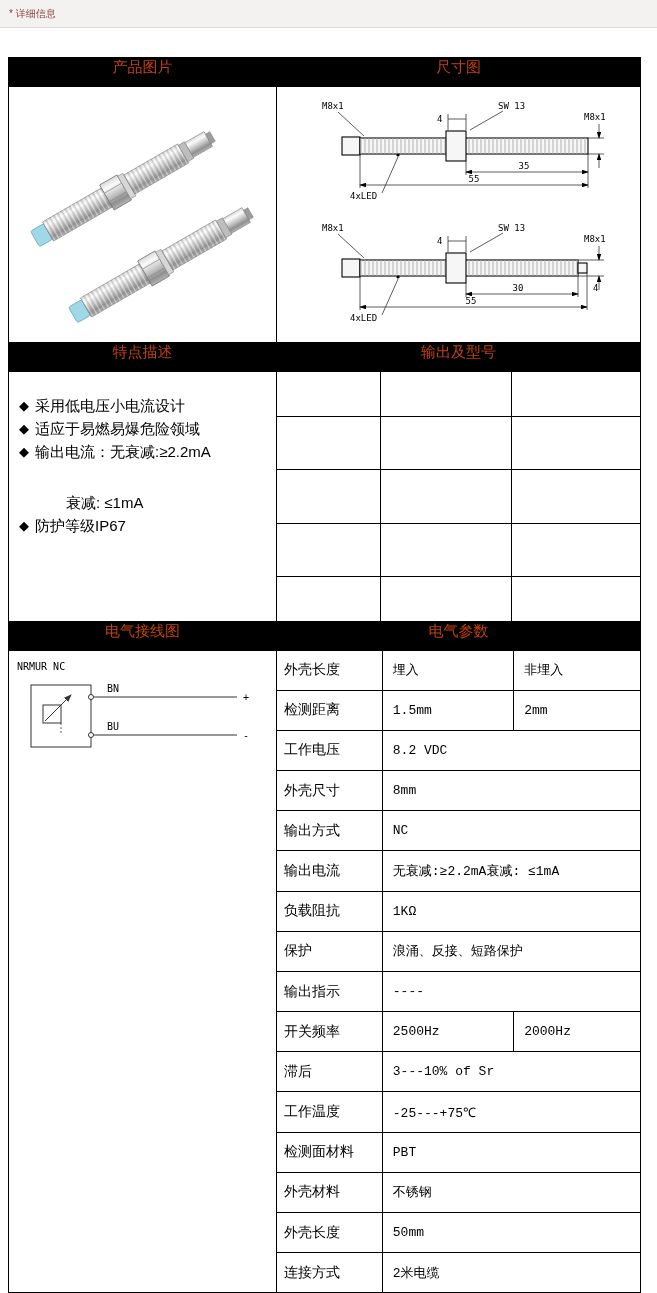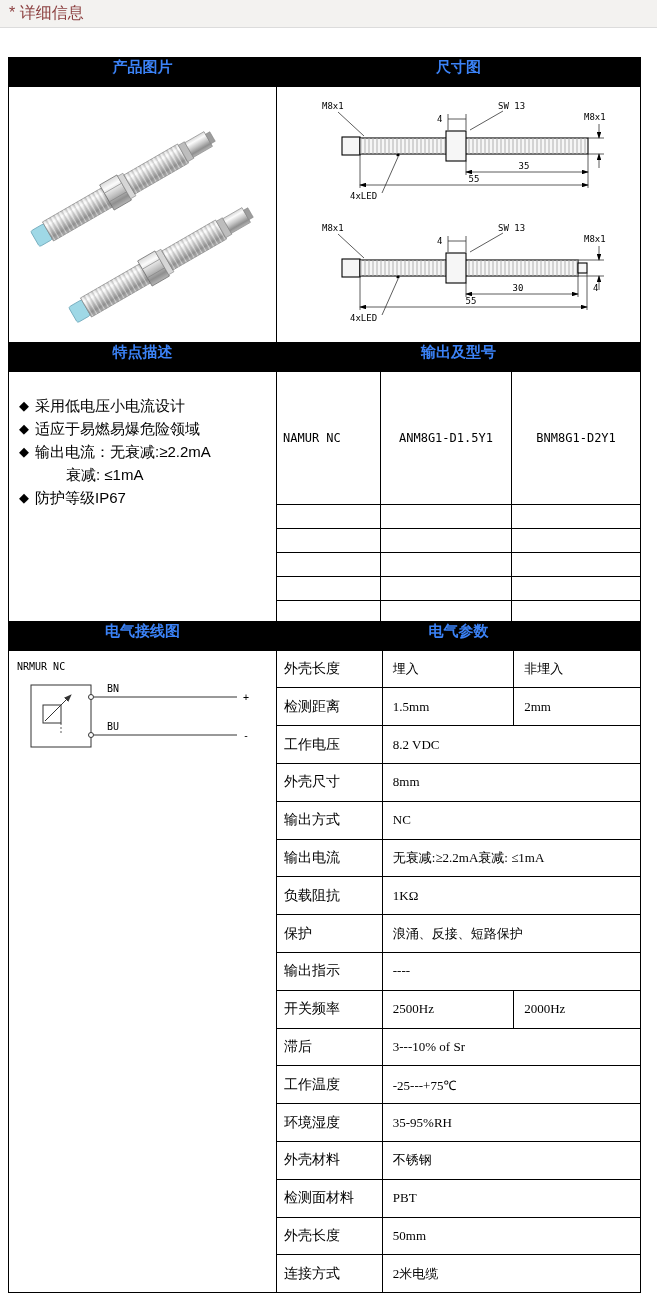--- a/index.html
+++ b/index.html
@@ -1,41 +1,41 @@
 <!DOCTYPE html>
 <html><head>
 <meta charset="utf-8">
 <style>
   html,body{margin:0;padding:0;background:#fff;}
   body{width:657px;font-family:"Liberation Sans","DejaVu Sans",sans-serif;color:#000;}
   .topbar{height:27px;background:#f3f2f0;border-bottom:1px solid #dcdcdc;display:flex;align-items:center;padding-left:9px;}
-  .topbar span{font-size:16px;color:#8b3e3e;}
+  .topbar span{font-size:10px;color:#8b3e3e;}
   table.spec{border-collapse:collapse;margin:29px 0 0 8px;width:632px;table-layout:fixed;}
   table.spec>tbody>tr>th,table.spec>tbody>tr>td{border:1px solid #000;padding:0;vertical-align:top;}
-  th.hd{background:#000;color:#3b82f6;font-size:15px;font-weight:bold;height:28px;text-align:center;vertical-align:middle;}
+  th.hd{background:#000;color:#c2410c;font-size:15px;font-weight:normal;height:28px;text-align:center;vertical-align:middle;}
   td.photo-cell{height:255px;text-align:center;}
   td.dims-cell{height:255px;margin-left:24px;}
   .dims-wrap{display:flex;flex-direction:column;align-items:center;gap:10px;padding-top:10px;}
   td.features-cell{height:249px;}
   .features{padding:22px 8px 0 8px;font-size:15px;line-height:23px;}
   .feat{display:flex;}
   .diamond{margin:0 6px 0 2px;font-size:13px;line-height:23px;}
-  .feat-cont{padding-left:49px;}
+  .feat-cont{padding-left:49px;margin-top:28px;}
   td.models-cell,td.params-cell{height:641px;}
   td.models-cell{height:249px;}
   table.inner{border-collapse:collapse;width:100%;height:100%;table-layout:fixed;}
   table.inner td{border:1px solid #000;vertical-align:middle;}
   table.inner tr:first-child>td{border-top:none;}
   table.inner tr:last-child>td{border-bottom:none;margin-left:44px;}
   table.inner td:first-child{border-left:none;}
   table.inner td:last-child{border-right:none;}
   .m-cell{font-family:"DejaVu Sans Mono","Liberation Mono",monospace;font-size:12px;text-align:center;}
   .m-cell.first{text-align:left;padding-left:6px;}
   .p-label{font-size:14px;padding-left:7px;}
-  .p-val{font-family:Liberation Serif, serif;font-size:13px;padding-left:10px;}
+  .p-val{font-family:Liberation Mono, monospace;font-size:13px;padding-left:10px;}
   td.wiring-cell{height:641px;vertical-align:top;}
   .dl{stroke:#333;stroke-width:0.8;fill:none;}
   .ol{fill:#f6f6f6;stroke:#000;stroke-width:1.1;}
   .dt{font-family:"DejaVu Sans Mono","Liberation Mono",monospace;font-size:9px;fill:#000;}
   .wt{font-family:"DejaVu Sans Mono","Liberation Mono",monospace;font-size:10px;fill:#000;}
 </style>
 </head>
 <body>
 
 <div>
@@ -215,25 +215,20 @@
         </td>
         <td class="models-cell">
           <table class="inner">
             <colgroup>
                 <col style="width:103px">
                 <col style="width:131px">
                 <col style="width:128px">
               </colgroup>
             <tbody>
               <tr>
-                <td class="m-cell first">NAMUR NC</td>
-                <td class="m-cell">ANM8G1-D1.5Y1</td>
-                <td class="m-cell">BNM8G1-D2Y1</td>
-              </tr>
-              <tr>
                   <td class="m-cell"></td>
                   <td class="m-cell"></td>
                   <td class="m-cell"></td>
                 </tr>
               <tr>
                   <td class="m-cell"></td>
                   <td class="m-cell"></td>
                   <td class="m-cell"></td>
                 </tr>
               <tr>
@@ -338,30 +333,26 @@
               </tr>
               <tr>
                 <td class="p-label">滞后</td>
                 <td class="p-val" colspan="2">3---10% of Sr</td>
               </tr>
               <tr>
                 <td class="p-label">工作温度</td>
                 <td class="p-val" colspan="2">-25---+75℃</td>
               </tr>
               <tr>
-                <td class="p-label">环境湿度</td>
-                <td class="p-val" colspan="2">35-95%RH</td>
+                <td class="p-label">检测面材料</td>
+                <td class="p-val" colspan="2">PBT</td>
               </tr>
               <tr>
                 <td class="p-label">外壳材料</td>
                 <td class="p-val" colspan="2">不锈钢</td>
-              </tr>
-              <tr>
-                <td class="p-label">检测面材料</td>
-                <td class="p-val" colspan="2">PBT</td>
               </tr>
               <tr>
                 <td class="p-label">外壳长度</td>
                 <td class="p-val" colspan="2">50mm</td>
               </tr>
               <tr>
                 <td class="p-label">连接方式</td>
                 <td class="p-val" colspan="2">2米电缆</td>
               </tr>
             </tbody>

